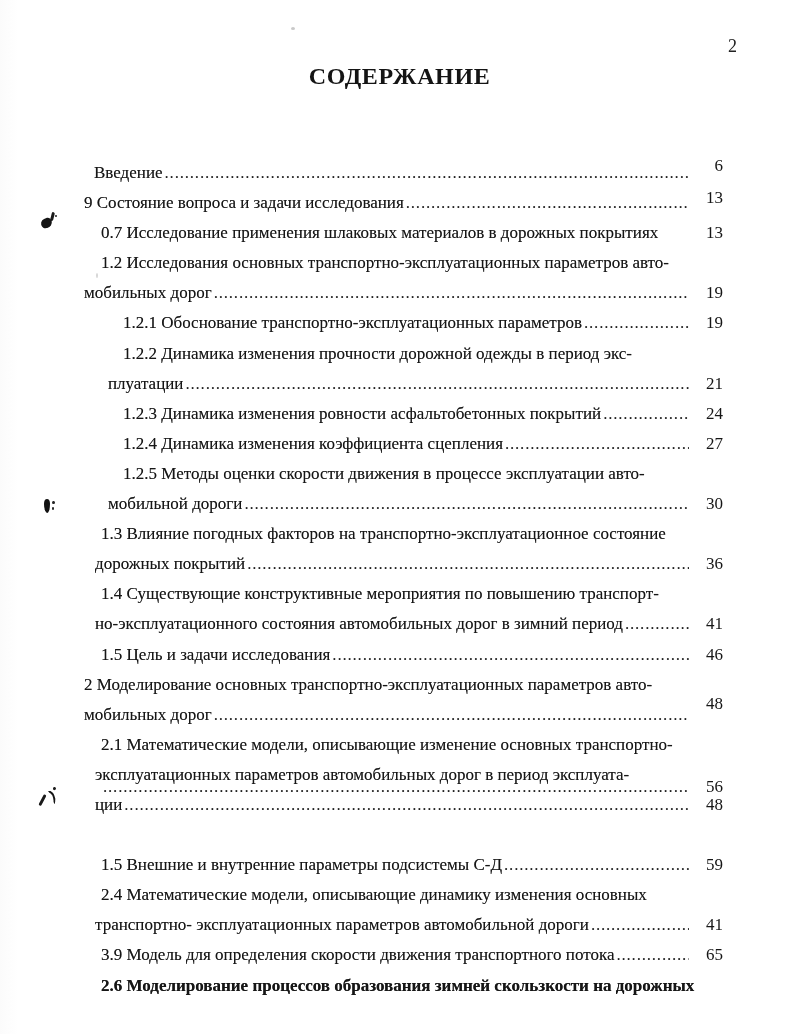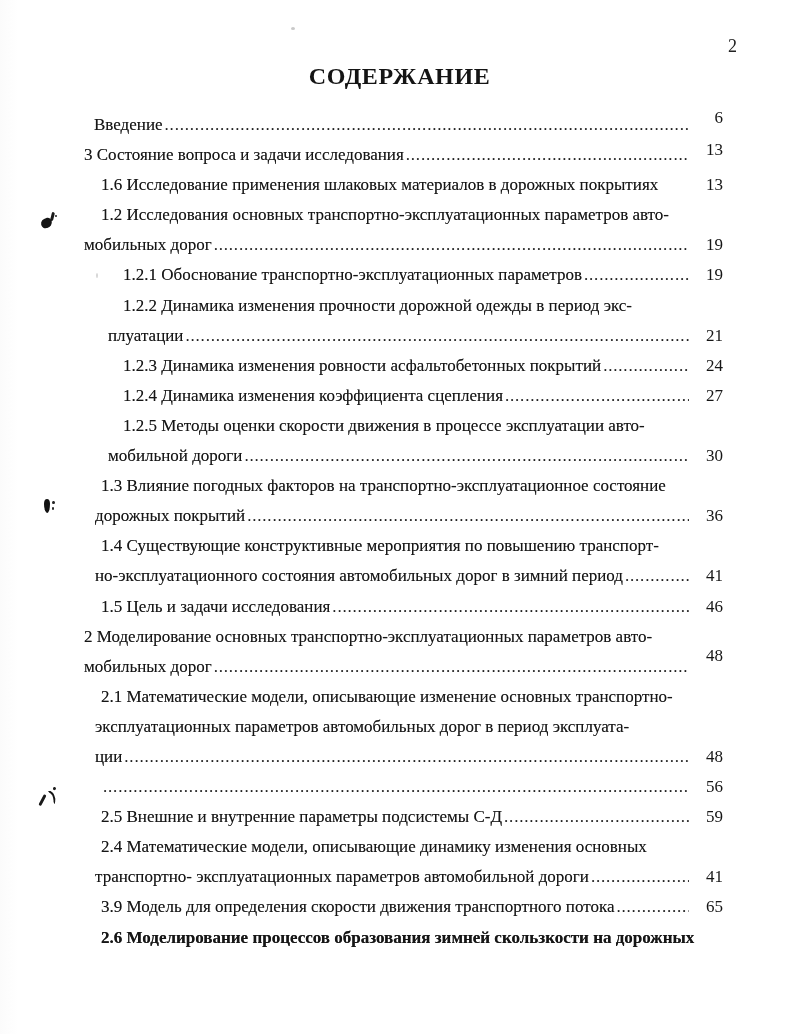--- a/index.html
+++ b/index.html
@@ -25,21 +25,21 @@
   }
   
   .toc{
     position:absolute;left:84px;right:64px;top:110px;
   }
   .row{
     display:flex;align-items:baseline;
     height:30.1px;line-height:30.1px;
     font-size:17px;white-space:nowrap;
   }
-  .row .txt{flex:0 0 auto;text-shadow:0 0 .4px rgba(0,0,0,.45);}
+  .row .txt{flex:0 0 auto;text-shadow:0 0 .4px rgba(0,0,0,.45);margin-top:48px;}
   .leader{
     flex:1 1 auto;min-width:0;overflow:hidden;
     margin-left:2px;letter-spacing:.8px;color:#1c1c1c;
   }
   .leader::after{content:"..................................................................................................................................................................................................";}
   .nodots .leader::after{content:"";}
   .nopage .leader{visibility:hidden;}
   .pg{
     flex:0 0 46px;width:46px;box-sizing:border-box;
     text-align:right;padding-right:12px;
@@ -78,27 +78,27 @@
 
   <div class="toc">
 
     <div class="row ind-intro up7">
         <span class="txt">Введение</span>
         <span class="leader"></span>
         <span class="pg">6</span>
       </div>
 
     <div class="row up5">
-        <span class="txt">3 Состояние вопроса и задачи исследования</span>
+        <span class="txt">9 Состояние вопроса и задачи исследования</span>
         <span class="leader"></span>
         <span class="pg">13</span>
       </div>
 
     <div class="row ind1 nodots">
-        <span class="txt">1.6 Исследование применения шлаковых материалов в дорожных покрытиях</span>
+        <span class="txt">0.7 Исследование применения шлаковых материалов в дорожных покрытиях</span>
         <span class="leader"></span>
         <span class="pg">13</span>
       </div>
 
     <div class="row ind1 nopage">
         <span class="txt">1.2 Исследования основных транспортно-эксплуатационных параметров авто-</span>
         <span class="leader"></span>
         <span class="pg"></span>
       </div>
 
@@ -209,21 +209,21 @@
         <span class="leader"></span>
         <span class="pg">48</span>
       </div>
 
     <div class="row ind1">
         <span class="leader"></span>
         <span class="pg">56</span>
       </div>
 
     <div class="row ind1">
-        <span class="txt">2.5 Внешние и внутренние параметры подсистемы С-Д</span>
+        <span class="txt">1.5 Внешние и внутренние параметры подсистемы С-Д</span>
         <span class="leader"></span>
         <span class="pg">59</span>
       </div>
 
     <div class="row ind1 nopage">
         <span class="txt">2.4 Математические модели, описывающие динамику изменения основных</span>
         <span class="leader"></span>
         <span class="pg"></span>
       </div>
 

